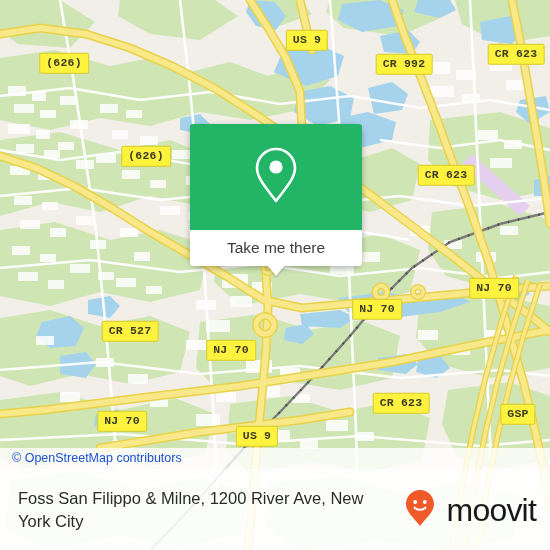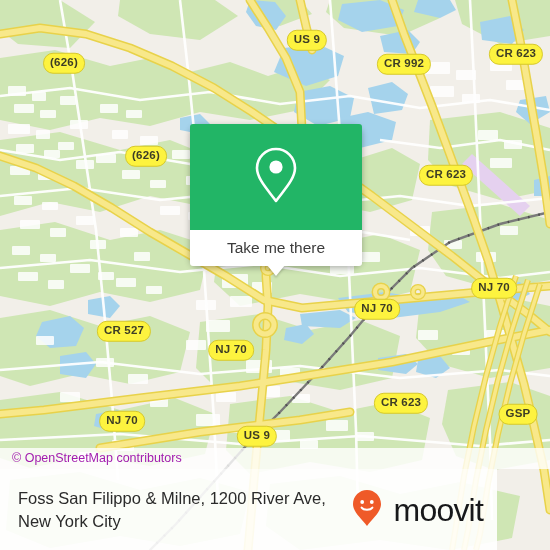--- a/index.html
+++ b/index.html
@@ -29,42 +29,42 @@
     overflow: hidden;
     background: #f2efe9;
   }
   .map svg { display: block; }
 
   
   .shield {
     position: absolute;
     background: #fdf33f;
     border: 1.5px solid #d6c82a;
-    border-radius: 10px;
+    border-radius: 2px;
     color: #3d3d26;
-    font-family: Liberation Sans, sans-serif;
+    font-family: Liberation Mono, monospace;
     font-weight: bold;
     font-size: 11.5px;
     line-height: 1;
     padding: 3px 6px 4px 6px;
     white-space: nowrap;
     letter-spacing: 0.2px;
     transform: translate(-50%, -50%);
     box-sizing: border-box;
   }
 
   
   .attribution {
     position: absolute;
     left: 0;
     bottom: 81px;
     width: 550px;
     height: 21px;
     background: rgba(255,255,255,0.80);
-    color: #a21caf;
+    color: #1d4ed8;
     font-family: "Liberation Sans", sans-serif;
     font-size: 12.5px;
     line-height: 21px;
     padding-left: 12px;
     box-sizing: border-box;
     white-space: nowrap;
   }
 
   
   .info-card {
@@ -112,21 +112,21 @@
     border-top: 11px solid #ffffff;
     filter: drop-shadow(0 2px 1px rgba(0,0,0,0.18));
     z-index: 1;
   }
 
   
   .footer {
     position: absolute;
     left: 0;
     bottom: 0;
-    width: 497px;
+    width: 550px;
     height: 81px;
     background: rgba(255,255,255,0.90);
     display: flex;
     align-items: center;
     box-sizing: border-box;
     padding: 0 14px 0 18px;
     overflow: hidden;
   }
   .footer-title {
     flex: 1 1 auto;
@@ -389,21 +389,21 @@
 
     <div id="shield-layer">
         <div class="shield" style="left: 307px; top: 40px;">US 9</div>
         <div class="shield" style="left: 404px; top: 64px;">CR 992</div>
         <div class="shield" style="left: 516px; top: 54px;">CR 623</div>
         <div class="shield" style="left: 64px; top: 63px;">(626)</div>
         <div class="shield" style="left: 146px; top: 156px;">(626)</div>
         <div class="shield" style="left: 446px; top: 175px;">CR 623</div>
         <div class="shield" style="left: 377px; top: 309px;">NJ 70</div>
         <div class="shield" style="left: 494px; top: 288px;">NJ 70</div>
-        <div class="shield" style="left: 124px; top: 331px;">CR 527</div>
+        <div class="shield" style="left: 130px; top: 331px;">CR 527</div>
         <div class="shield" style="left: 231px; top: 350px;">NJ 70</div>
         <div class="shield" style="left: 122px; top: 421px;">NJ 70</div>
         <div class="shield" style="left: 401px; top: 403px;">CR 623</div>
         <div class="shield" style="left: 518px; top: 414px;">GSP</div>
         <div class="shield" style="left: 257px; top: 436px;">US 9</div>
       </div>
 
     <div class="attribution">© OpenStreetMap contributors</div>
   </div>
 

